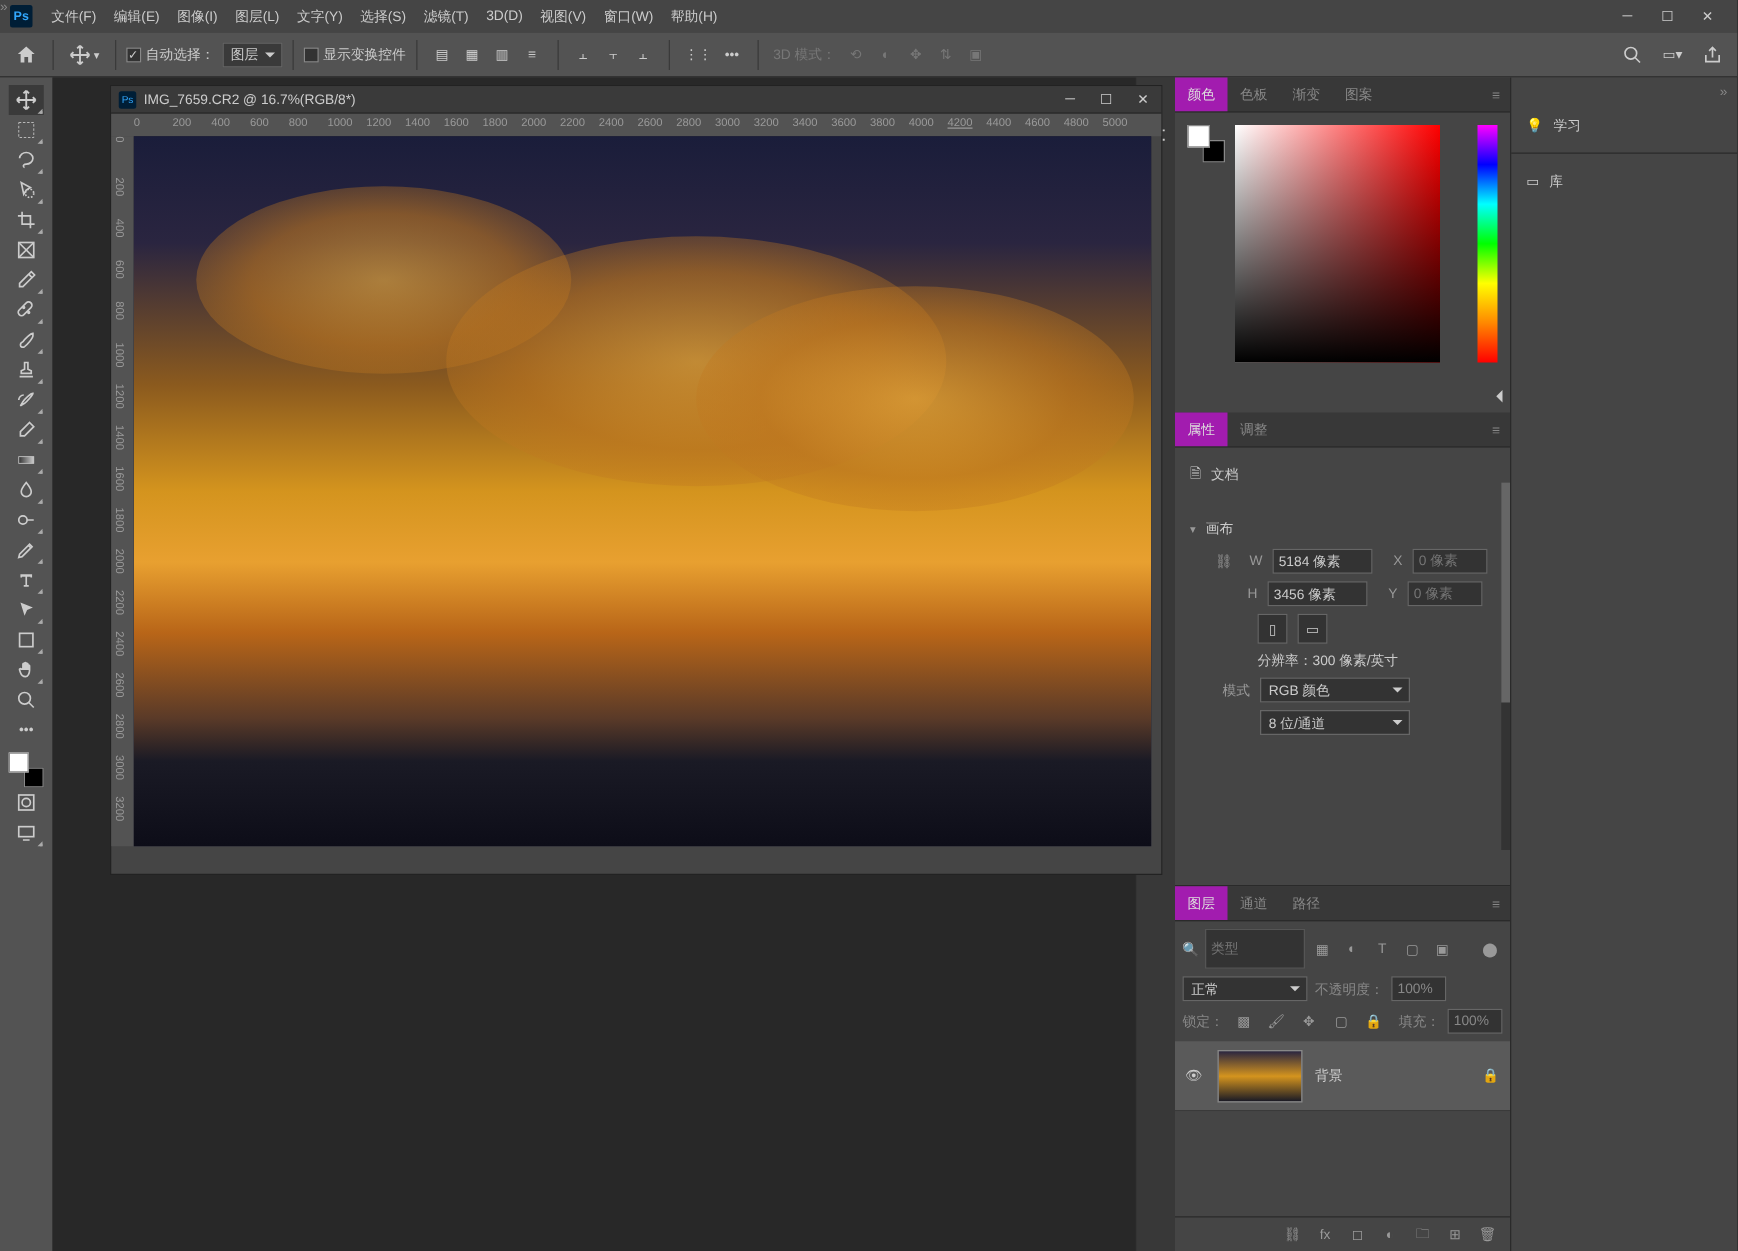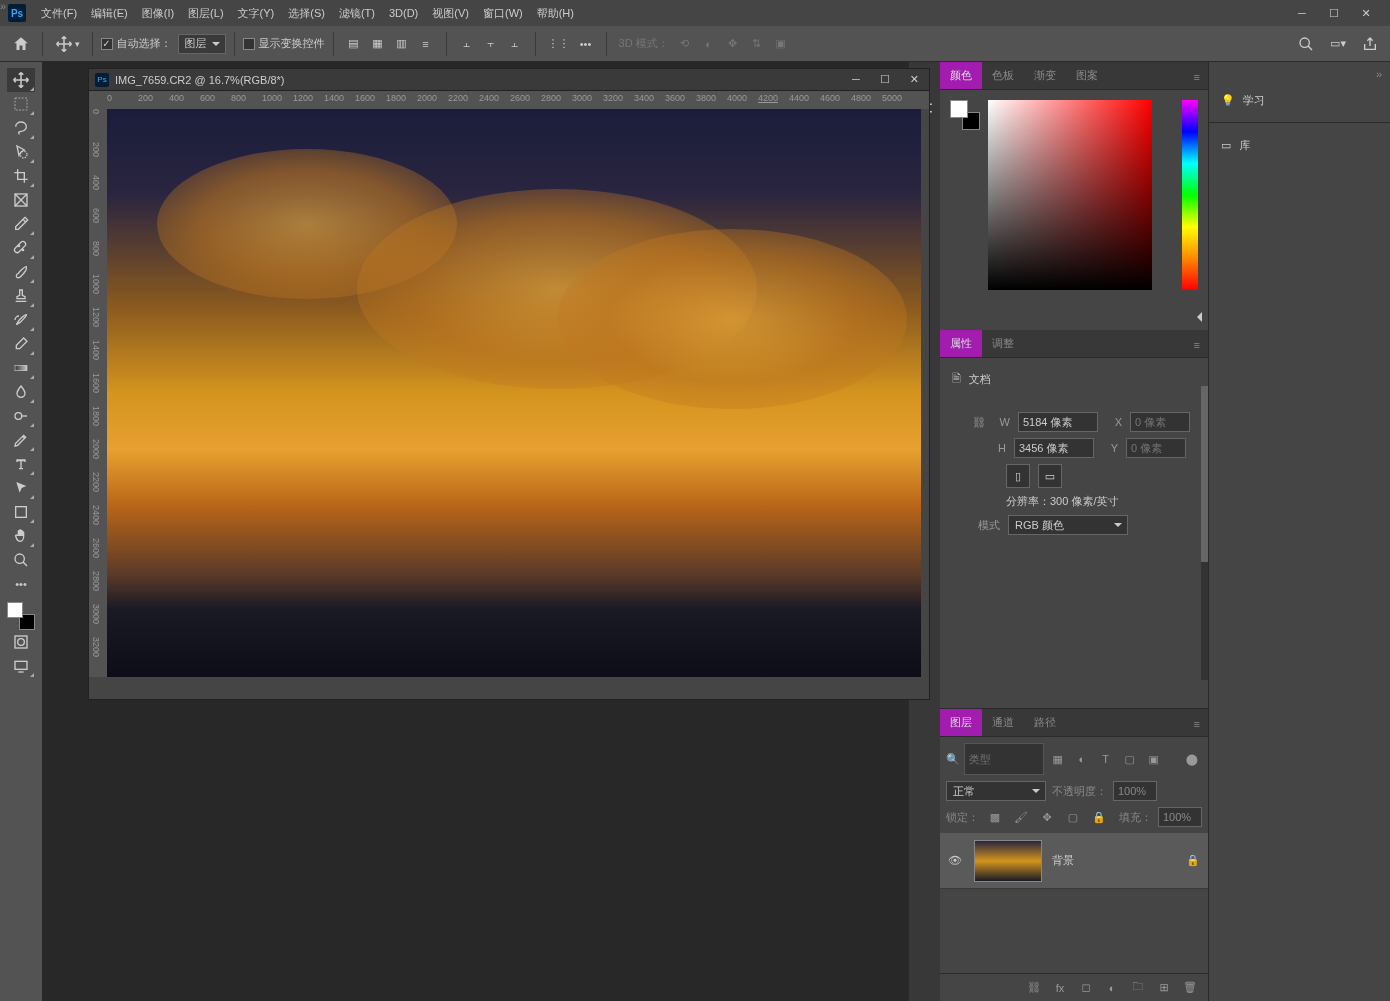--- a/index.html
+++ b/index.html
@@ -432,20 +432,23 @@
         <div class="ptab-menu">≡</div>
       </div>
       <div class="props-panel" style="position:relative">
         <div class="prop-section">
           <div style="display:flex;align-items:center;gap:8px;padding:4px 0">
             <span>🗎</span>
             <span>文档</span>
           </div>
         </div>
         <div class="prop-section">
+          <div class="prop-header">
+              <span>画布</span>
+            </div>
           <div class="prop-row">
             <span style="color:#999">⛓</span>
             <span class="prop-label">W</span>
             <input class="prop-input" value="5184 像素" style="">
             <span class="prop-label">X</span>
             <input class="prop-input" style="width: 60px; color: rgb(102, 102, 102);" placeholder="0 像素">
           </div>
           <div class="prop-row">
             <span style="width:10px"></span>
             <span class="prop-label">H</span>
@@ -459,20 +462,26 @@
             <div class="opt-btn" style="border:1px solid #666;background:#333">▭</div>
           </div>
           <div class="prop-row">
               <span style="width:26px"></span>
               <span>分辨率：300 像素/英寸</span>
             </div>
           <div class="prop-row">
             <span style="width:28px;text-align:right;color:#999">模式</span>
             <div class="prop-select">
                 <span>RGB 颜色</span>
+              </div>
+          </div>
+          <div class="prop-row">
+            <span style="width:28px"></span>
+            <div class="prop-select">
+                <span>8 位/通道</span>
               </div>
           </div>
         </div>
         <div class="scrollbar-v">
             <div class="scrollbar-v-thumb" style="top:0;height:60%"></div>
           </div>
       </div>
 
       <div class="layers-panel">
         <div class="panel-tabs">

